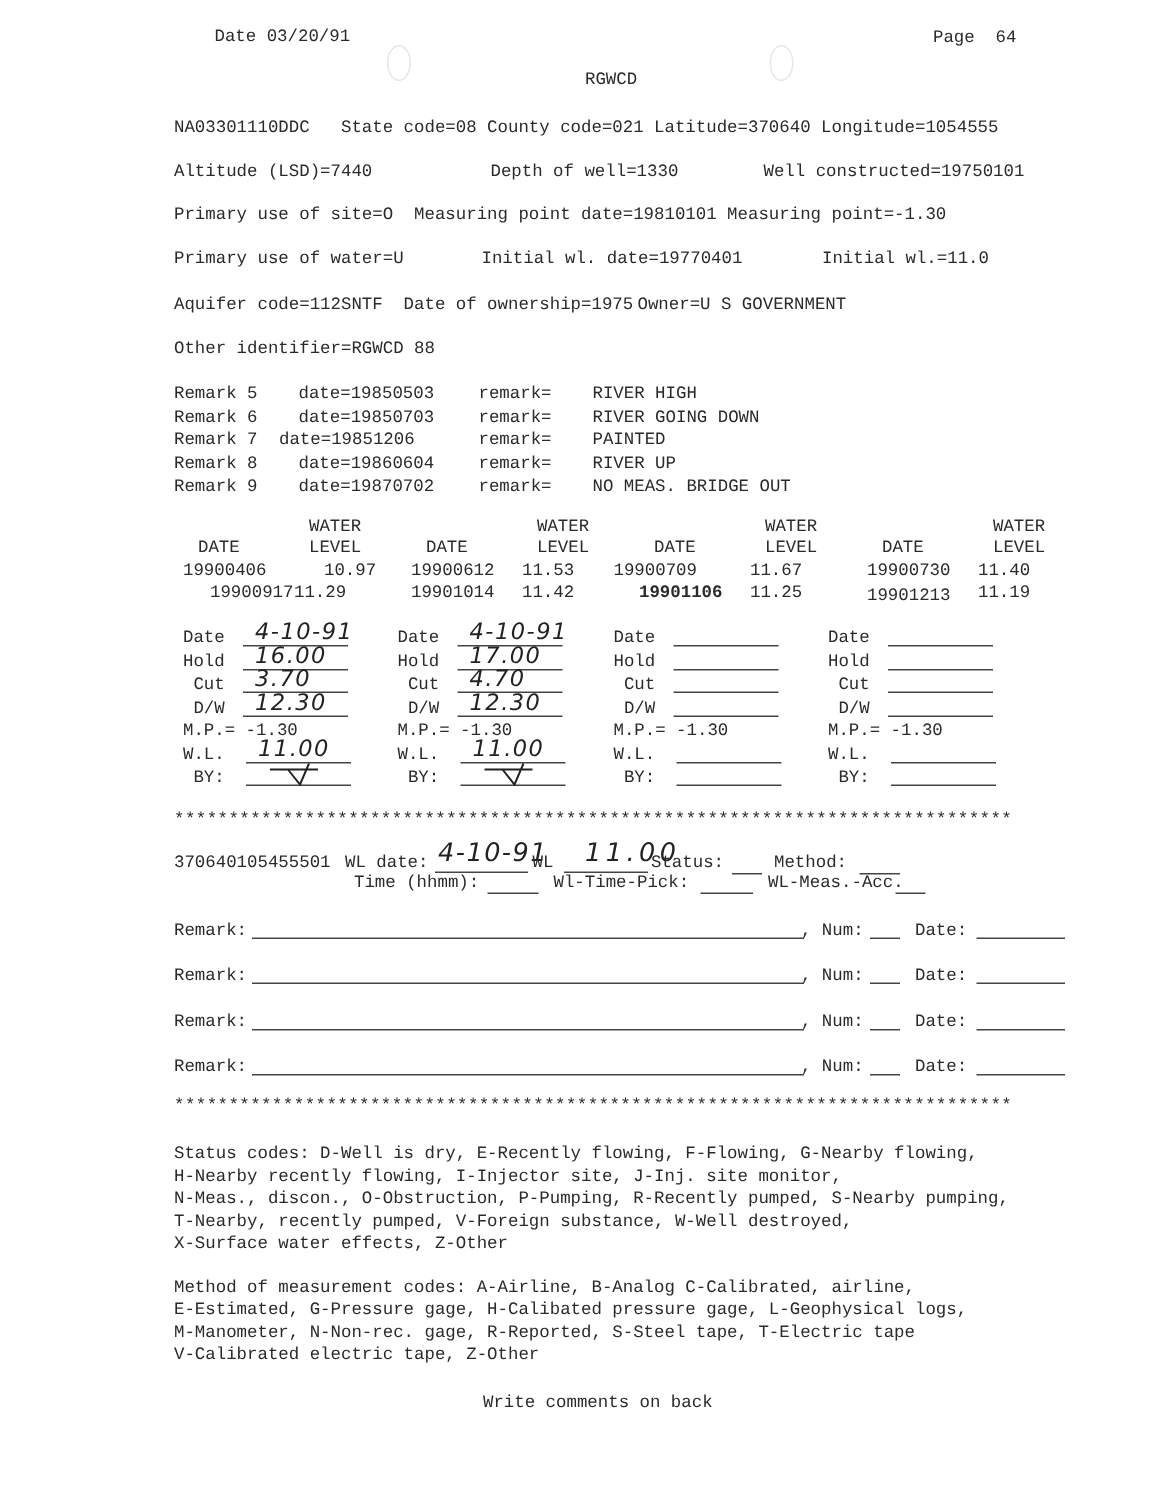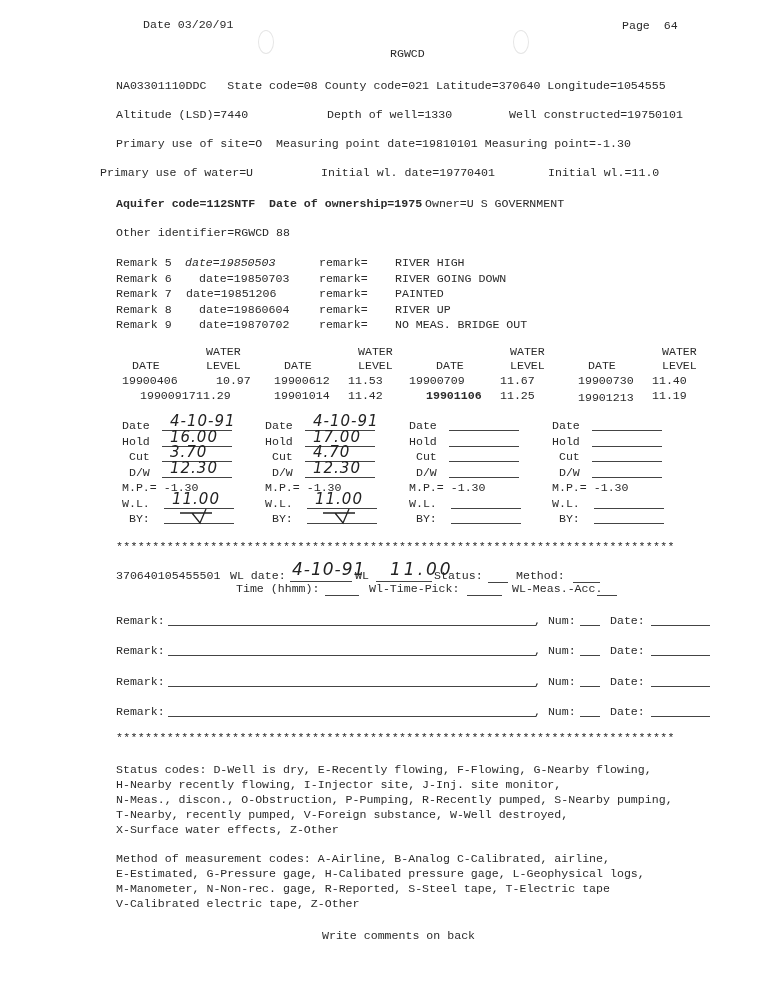--- a/index.html
+++ b/index.html
@@ -29,31 +29,31 @@
 
 <div class="abs" style="left:143px;top:18px;">Date 03/20/91</div>
 <div class="abs" style="left:622px;top:19px;">Page  64</div>
 <div class="abs" style="left:390px;top:47px;">RGWCD</div>
 
 <div class="abs" style="left:116px;top:79px;">NA03301110DDC   State code=08 County code=021 Latitude=370640 Longitude=1054555</div>
 <div class="abs" style="left:116px;top:108px;">Altitude (LSD)=7440</div>
 <div class="abs" style="left:327px;top:108px;">Depth of well=1330</div>
 <div class="abs" style="left:509px;top:108px;">Well constructed=19750101</div>
 <div class="abs" style="left:116px;top:137px;">Primary use of site=O  Measuring point date=19810101 Measuring point=-1.30</div>
-<div class="abs" style="left:100px;top:166px;">Primary use of water=U</div>
+<div class="abs" style="left:116px;top:166px;">Primary use of water=U</div>
 <div class="abs" style="left:321px;top:166px;">Initial wl. date=19770401</div>
 <div class="abs" style="left:548px;top:166px;">Initial wl.=11.0</div>
-<div class="abs" style="left:116px;top:197px;font-weight:bold;">Aquifer code=112SNTF  Date of ownership=1975</div>
+<div class="abs" style="left:116px;top:197px;">Aquifer code=112SNTF  Date of ownership=1975</div>
 <div class="abs" style="left:425px;top:197px;">Owner=U S GOVERNMENT</div>
 <div class="abs" style="left:116px;top:226px;">Other identifier=RGWCD 88</div>
 
 <div id="remarks">
     <div>
       <div class="abs" style="left: 116px; top: 256px;">Remark 5</div>
-      <div class="abs" style="left: 185px; top: 256px; font-style: italic;">date=19850503</div>
+      <div class="abs" style="left: 199px; top: 256px;">date=19850503</div>
       <div class="abs" style="left: 319px; top: 256px;">remark=</div>
       <div class="abs" style="left: 395px; top: 256px;">RIVER HIGH</div>
     </div>
     <div>
       <div class="abs" style="left: 116px; top: 271.6px;">Remark 6</div>
       <div class="abs" style="left: 199px; top: 271.6px;">date=19850703</div>
       <div class="abs" style="left: 319px; top: 271.6px;">remark=</div>
       <div class="abs" style="left: 395px; top: 271.6px;">RIVER GOING DOWN</div>
     </div>
     <div>

